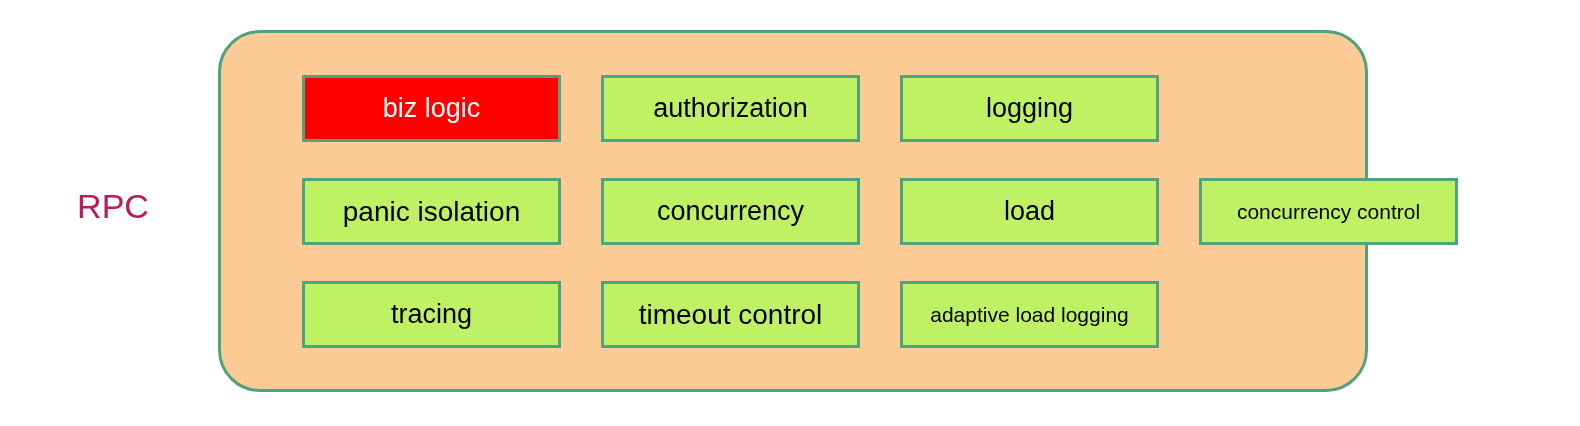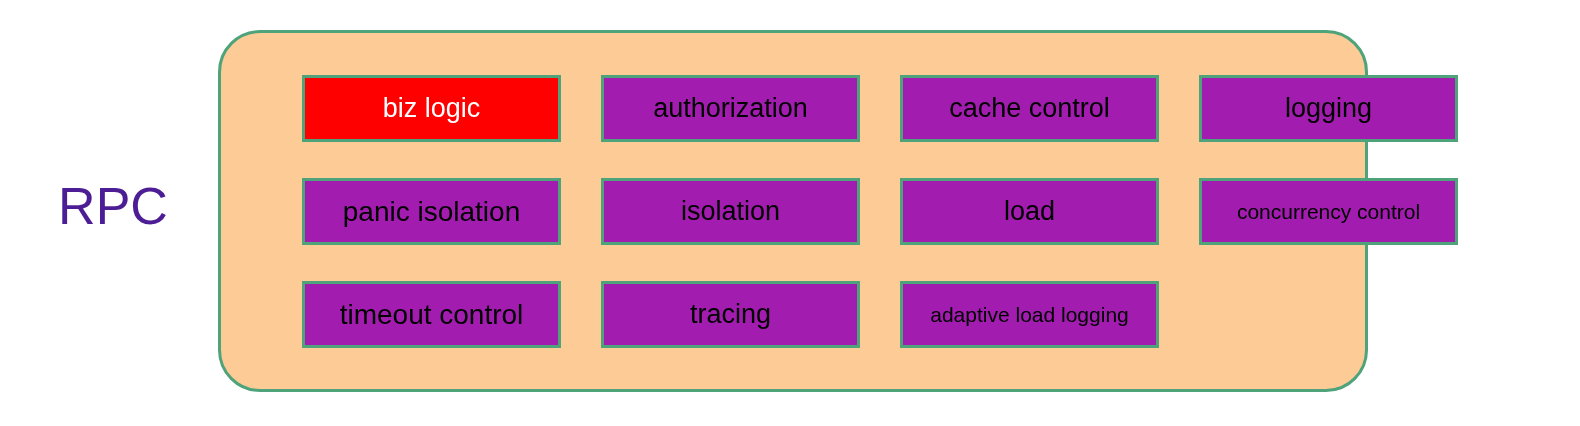--- a/index.html
+++ b/index.html
@@ -21,23 +21,23 @@
     background: #ffffff;
   }
 
   
   #side-label {
     position: absolute;
     left: 28px;
     top: 178px;
     width: 170px;
     text-align: center;
-    font-size: 52px;
+    font-size: 34px;
     line-height: 56px;
-    color: #4c1d95;
+    color: #be185d;
     white-space: nowrap;
   }
 
   
   #rpc-container {
     position: absolute;
     left: 218px;
     top: 30px;
     width: 1150px;
     height: 362px;
@@ -58,21 +58,21 @@
     row-gap: 36px;
   }
   .grid-row {
     display: flex;
     column-gap: 40px;
   }
   .capability-box {
     box-sizing: border-box;
     width: 259px;
     height: 67px;
-    background: #a21caf;
+    background: #bef264;
     border: 3px solid #4ea37a;
     display: flex;
     align-items: center;
     justify-content: center;
     text-align: center;
     color: #000000;
     font-size: 27px;
     line-height: 31px;
     padding: 0 4px;
   }
@@ -102,46 +102,43 @@
   <div id="rpc-container">
     <div id="capability-grid">
         <div class="grid-row">
           <div class="capability-box highlight">
             <span class="box-label">biz logic</span>
           </div>
           <div class="capability-box">
             <span class="box-label">authorization</span>
           </div>
           <div class="capability-box">
-            <span class="box-label">cache control</span>
-          </div>
-          <div class="capability-box">
             <span class="box-label">logging</span>
           </div>
         </div>
         <div class="grid-row">
           <div class="capability-box small-text">
             <span class="box-label">panic isolation</span>
           </div>
           <div class="capability-box">
-            <span class="box-label">isolation</span>
+            <span class="box-label">concurrency</span>
           </div>
           <div class="capability-box">
             <span class="box-label">load</span>
           </div>
           <div class="capability-box two-line">
             <span class="box-label">concurrency control</span>
           </div>
         </div>
         <div class="grid-row">
+          <div class="capability-box">
+            <span class="box-label">tracing</span>
+          </div>
           <div class="capability-box small-text">
             <span class="box-label">timeout control</span>
-          </div>
-          <div class="capability-box">
-            <span class="box-label">tracing</span>
           </div>
           <div class="capability-box two-line">
             <span class="box-label">adaptive load logging</span>
           </div>
         </div>
       </div>
   </div>
 
 </div>
 

